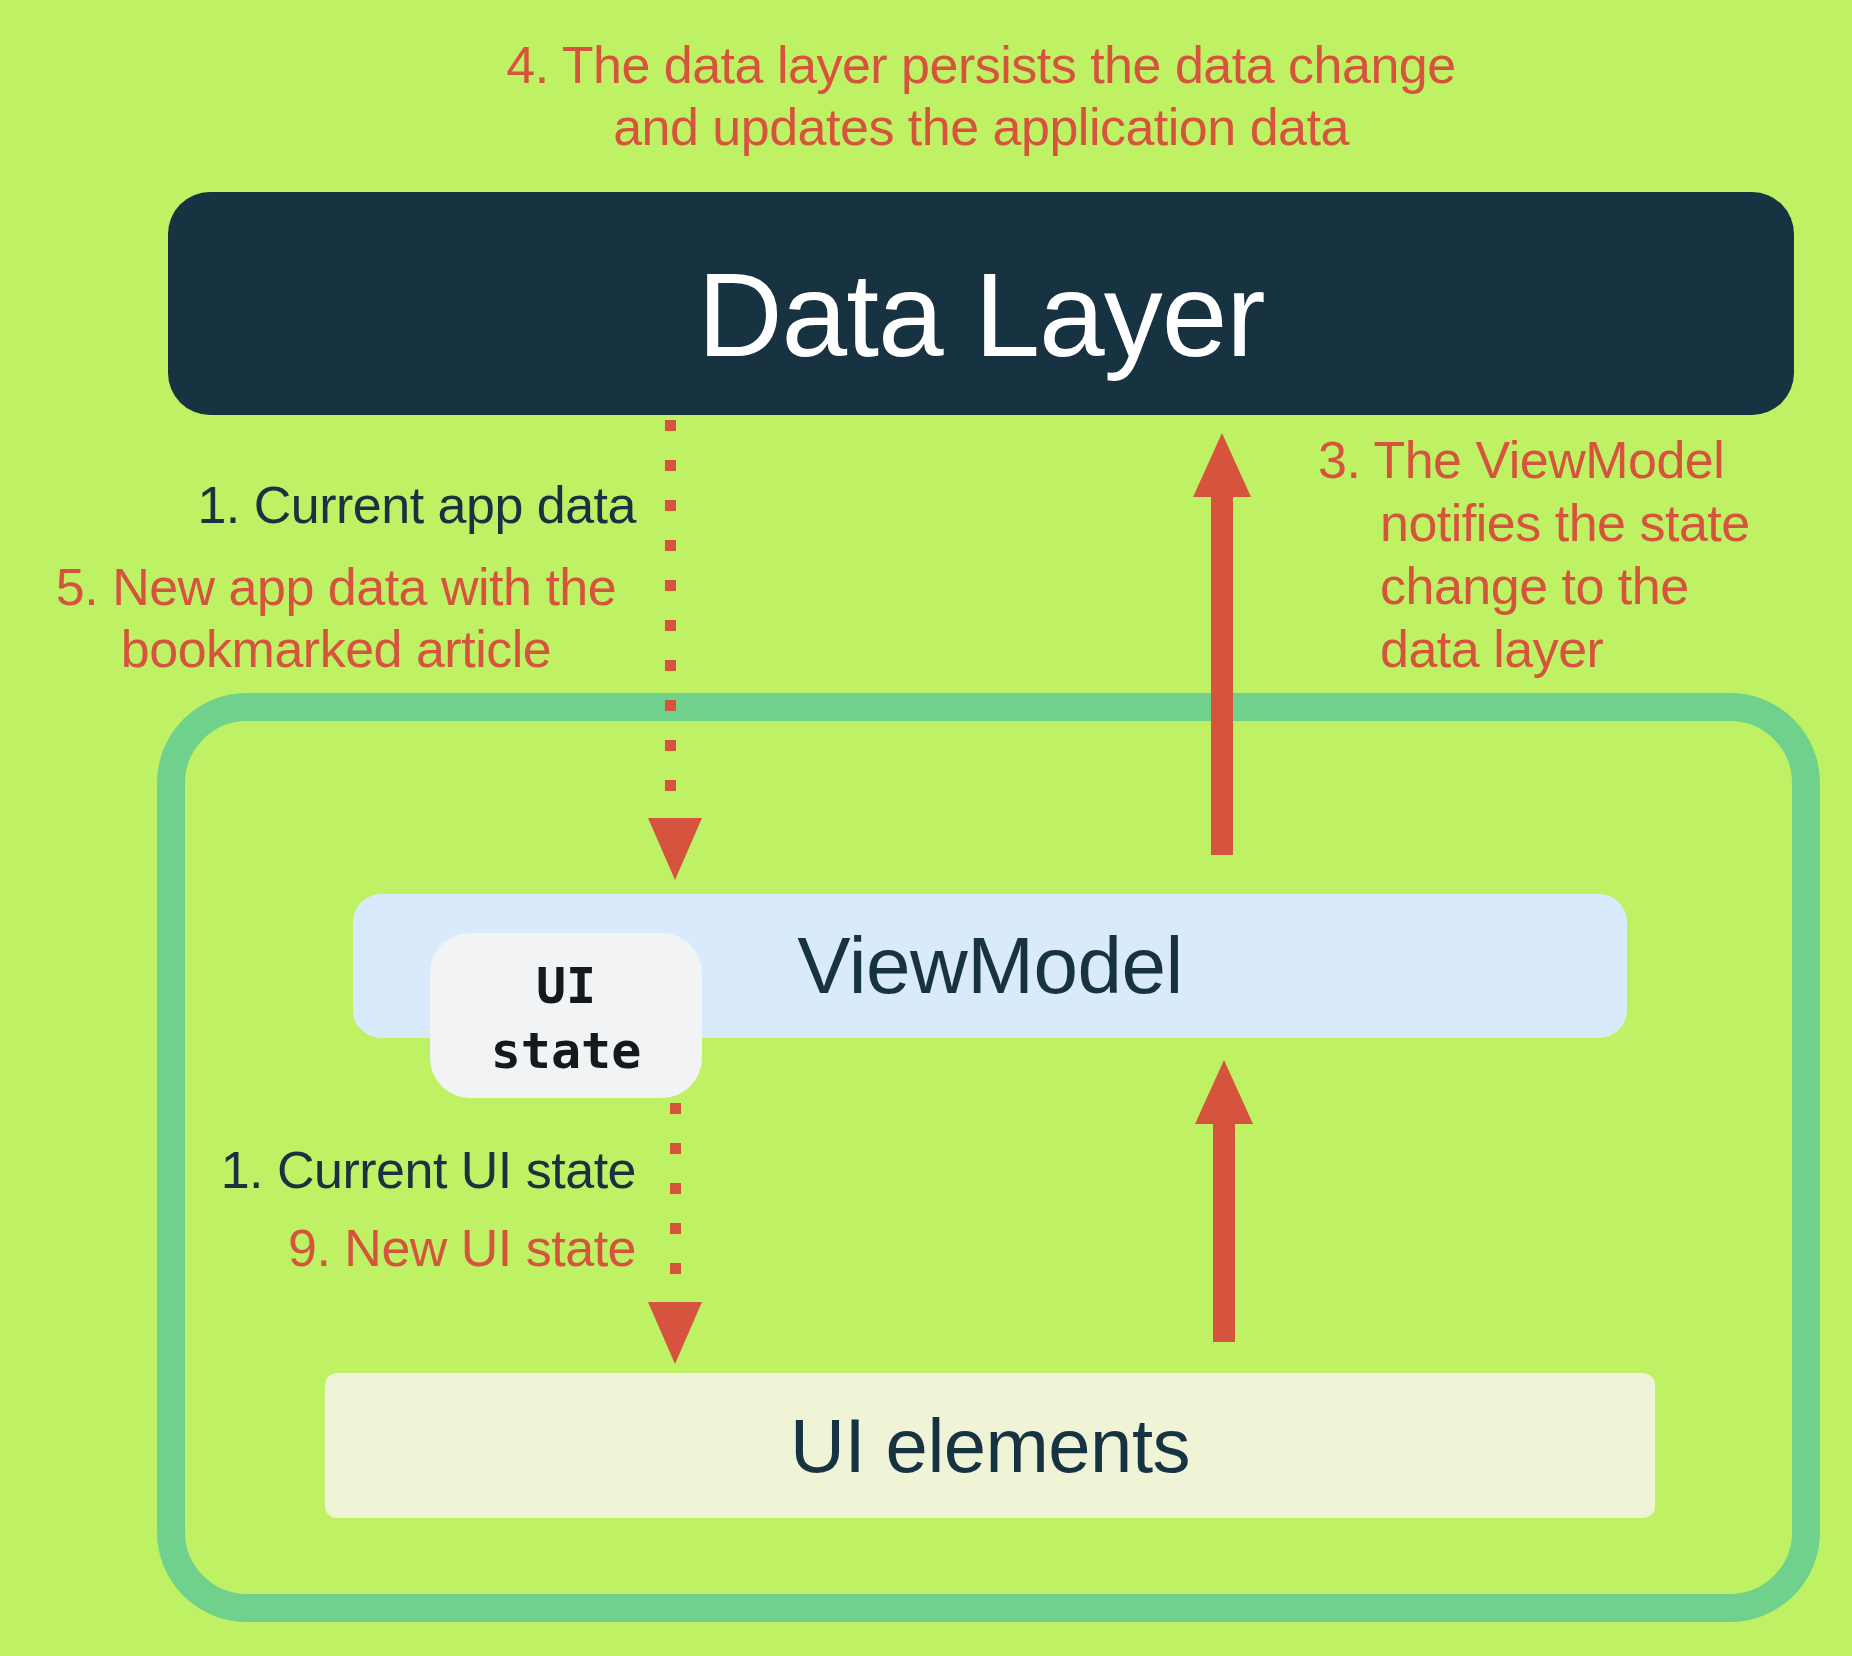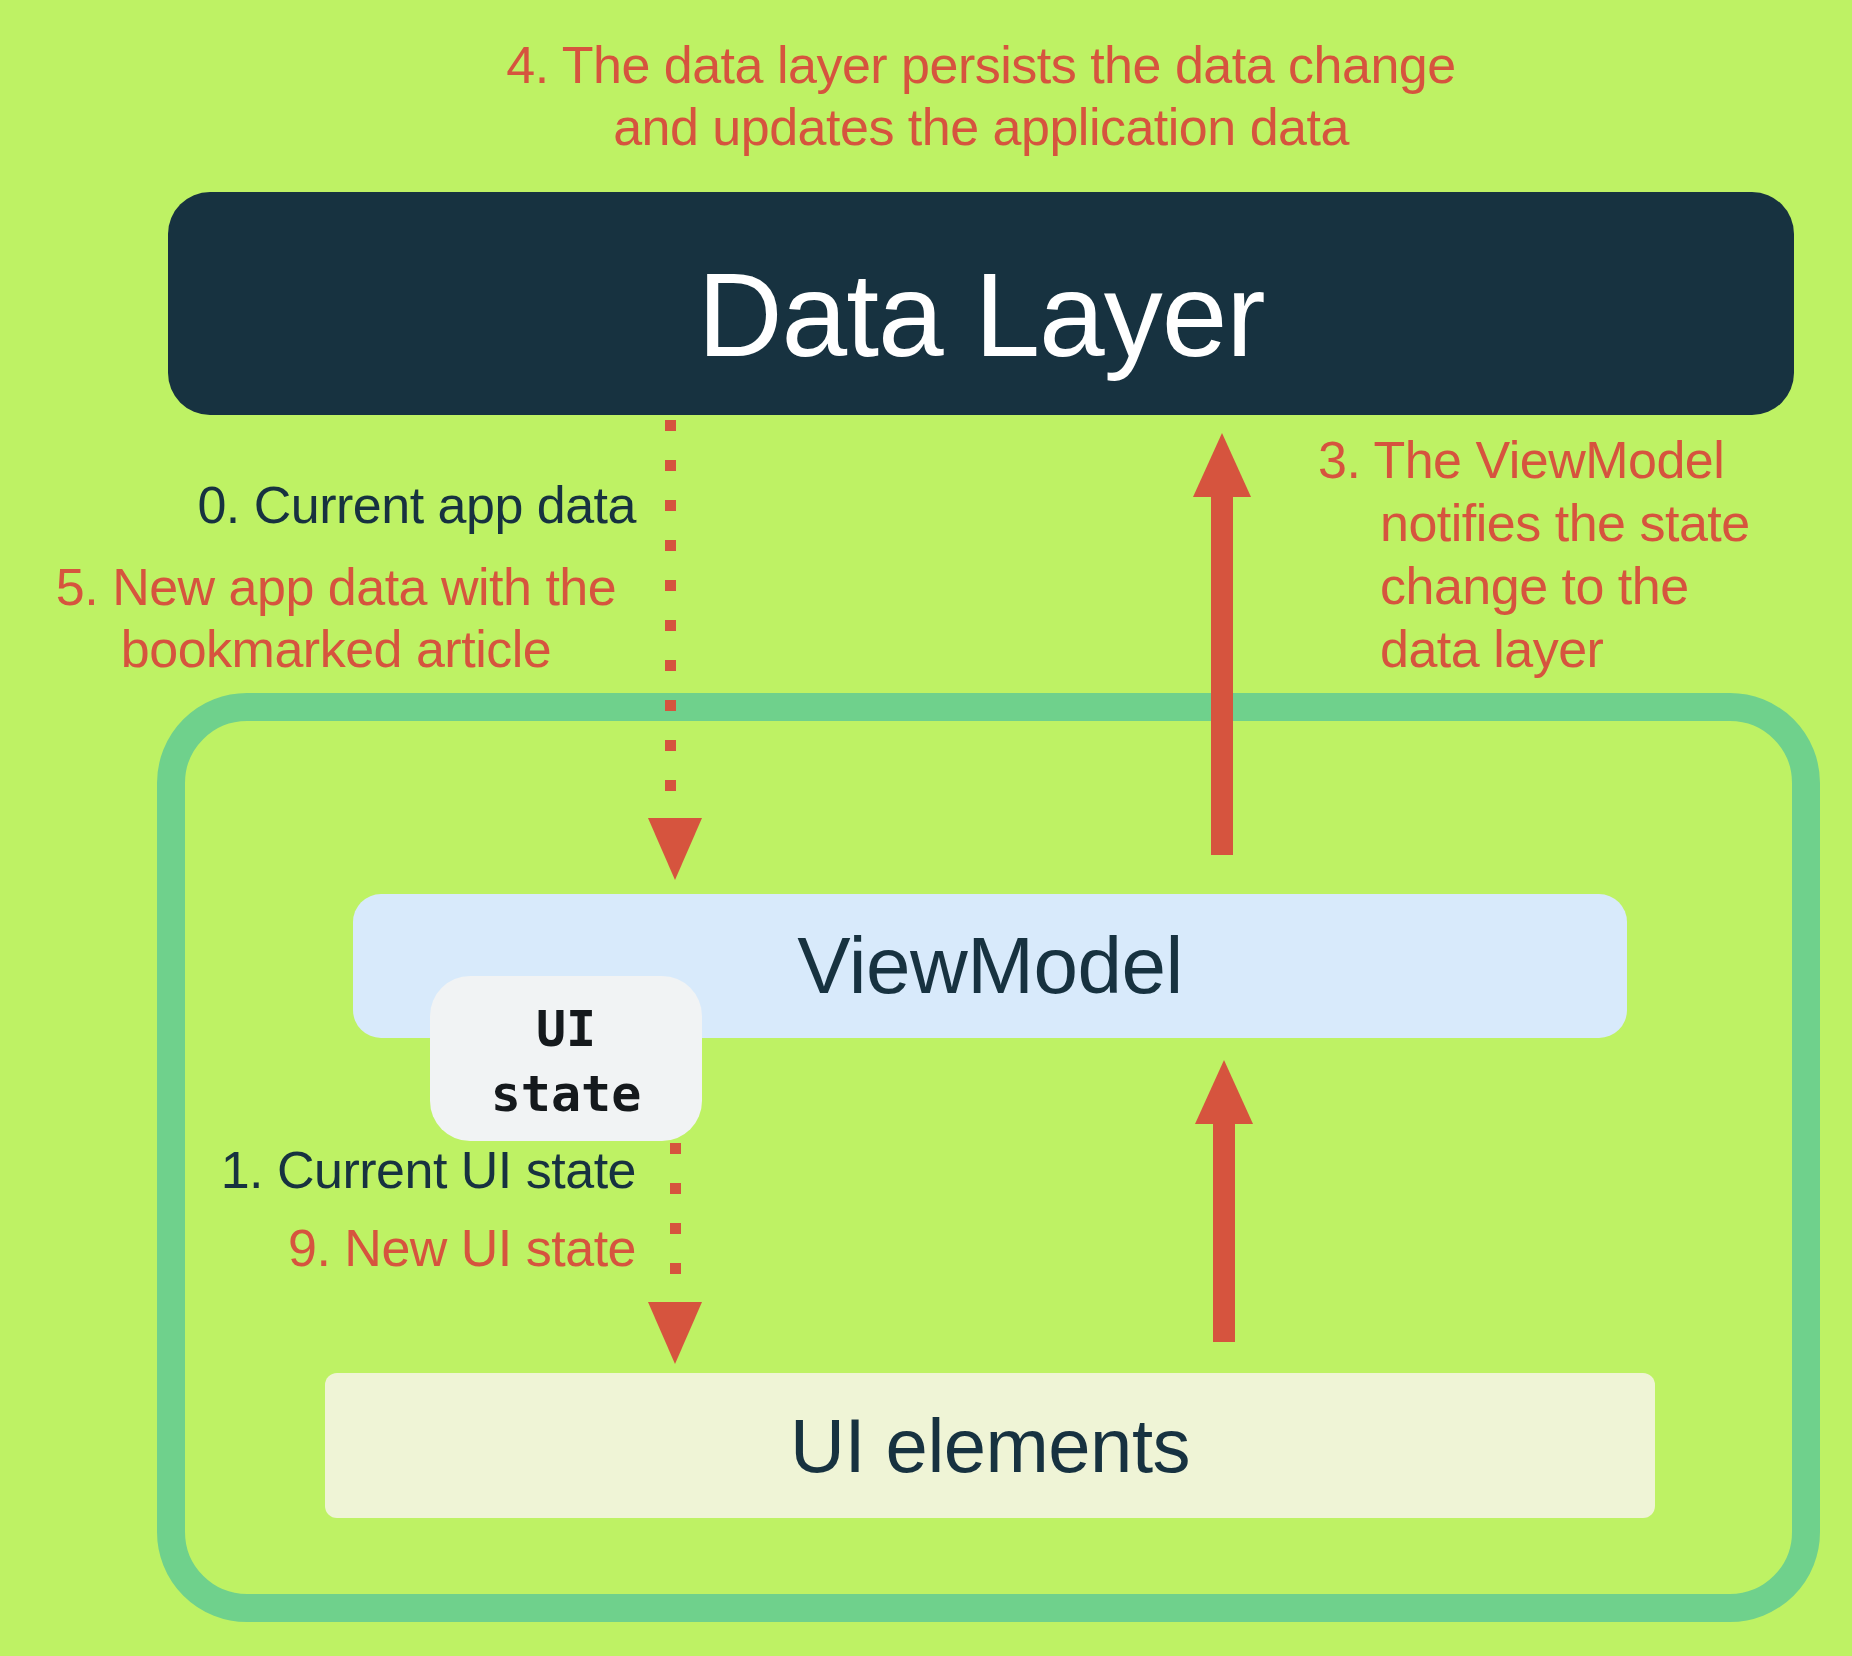--- a/index.html
+++ b/index.html
@@ -49,21 +49,21 @@
   .viewmodel{
     position:absolute;left:353px;top:894px;width:1274px;height:144px;
     background:var(--light_blue);border-radius:28px;
     display:flex;align-items:center;justify-content:center;z-index:2;
   }
   .viewmodel .title{color:var(--navy);font-size:80px;letter-spacing:-0.5px;}
 
   .ui-state{
     position:absolute;left:430px;top:933px;width:272px;height:165px;
     background:var(--grey);border-radius:40px;z-index:5;
-    display:flex;align-items:center;justify-content:center;margin-top:43px;
+    display:flex;align-items:center;justify-content:center;
   }
   .ui-state .title{
     font-family:"DejaVu Sans Mono","Liberation Mono",monospace;
     font-weight:bold;font-size:50px;line-height:65px;color:var(--ink);
     text-align:center;padding-top:6px;
   }
 
   .ui-elements{
     position:absolute;left:325px;top:1373px;width:1330px;height:145px;
     background:var(--pale_yellow);border-radius:12px;
@@ -116,21 +116,21 @@
   <div class="note red center multiline n-step4">4. The data layer persists the data change
 and updates the application data</div>
 
   <div class="data-layer">
     <div class="title">Data Layer</div>
   </div>
 
   <div class="dotline dot1"></div>
   <div class="head-down head1"></div>
 
-  <div class="note navy right n-step0">0. Current app data</div>
+  <div class="note navy right n-step0">1. Current app data</div>
   <div class="note red center multiline n-step5">5. New app data with the
 bookmarked article</div>
 
   <div class="head-up head3"></div>
   <div class="shaft-up shaft3"></div>
 
   <div class="note red multiline hang n-step3">3. The ViewModel
 notifies the state
 change to the
 data layer</div>

